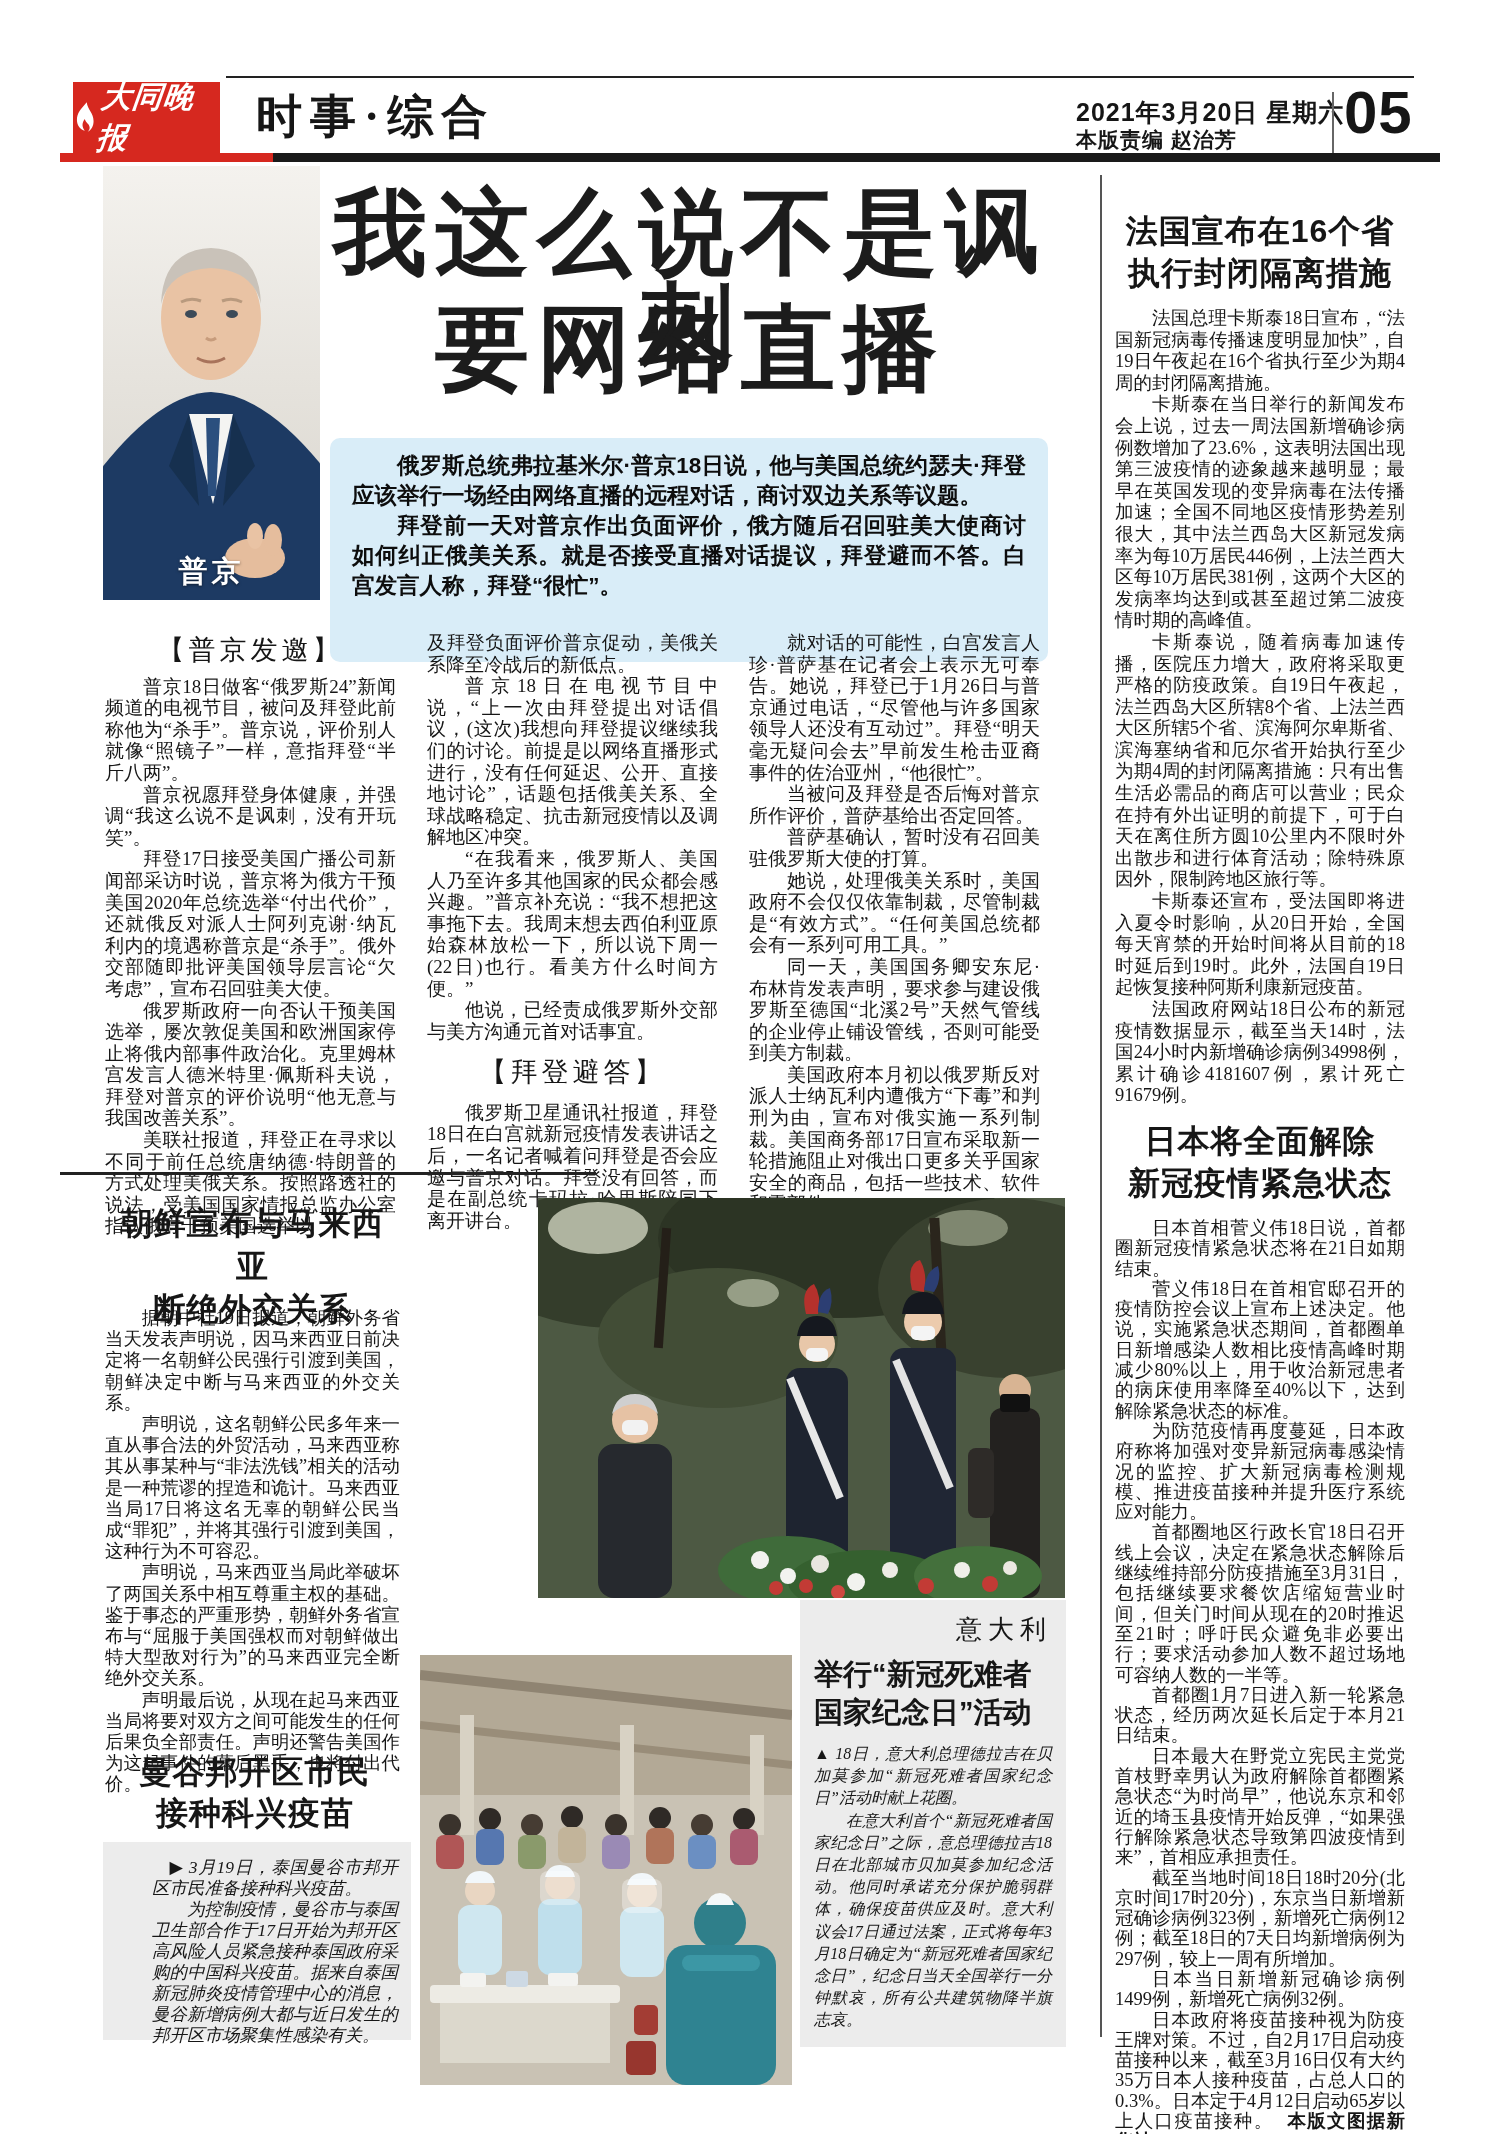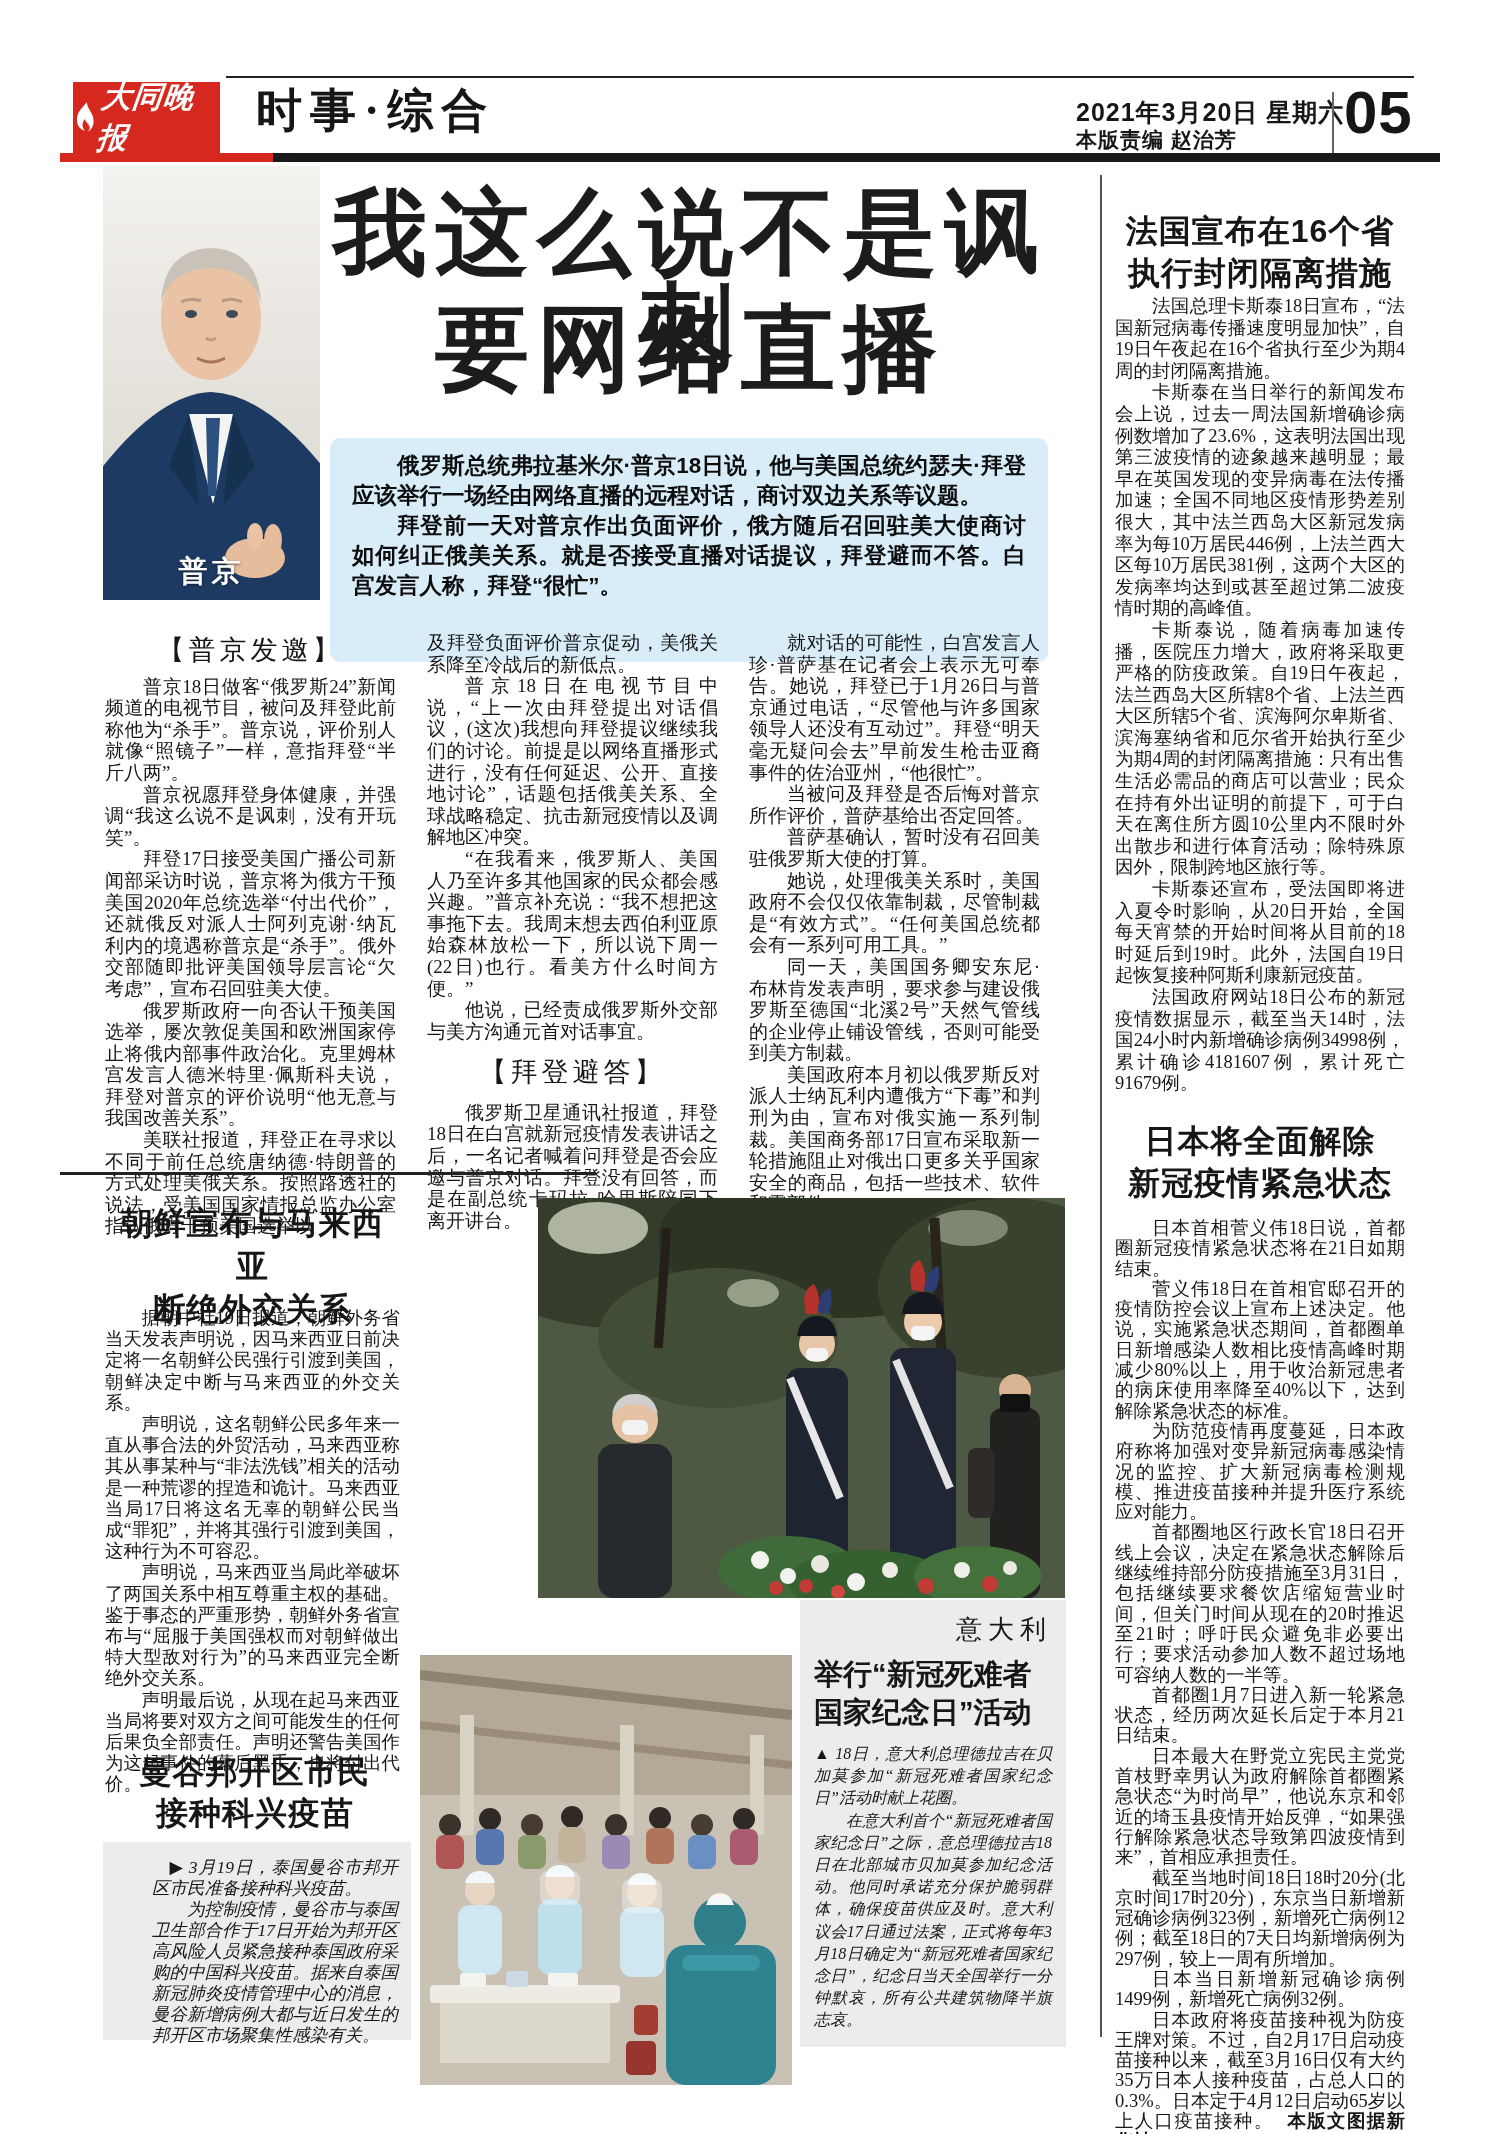--- a/index.html
+++ b/index.html
@@ -14,21 +14,21 @@
   html,body{background:#fff;}
   body{font-family:var(--serif);color:var(--ink);}
   #page{position:relative;width:1500px;height:2134px;margin:0 auto;background:#fff;overflow:hidden;}
   .abs{position:absolute;}
 
   
   .logo-box{left:73px;top:82px;width:147px;height:71px;background:var(--red);display:flex;align-items:center;justify-content:center;gap:4px;}
   .logo-text{color:#fff;font-family:var(--serif);font-style:italic;font-weight:bold;font-size:30px;letter-spacing:1px;transform:skewX(-6deg);}
   .flame{width:22px;height:34px;display:inline-block;}
   .top-rule{left:226px;top:76px;width:1188px;height:2px;background:#222;}
-  .section-title{left:256px;top:80px;font-family:var(--serif);font-weight:900;font-size:46px;letter-spacing:8px;}
+  .section-title{left:256px;top:86px;font-family:var(--serif);font-weight:900;font-size:46px;letter-spacing:8px;}
   .date-line{left:1076px;top:96px;font-family:var(--sans);font-weight:bold;font-size:25px;letter-spacing:1px;}
   .editor-line{left:1076px;top:126px;font-family:var(--sans);font-weight:bold;font-size:21px;letter-spacing:1px;}
   .pn-divider{left:1332px;top:92px;width:2px;height:62px;background:#666;}
   .page-number{left:1344px;top:78px;font-family:var(--sans);font-weight:900;font-size:60px;letter-spacing:1px;}
   .rule-red{left:60px;top:153px;width:213px;height:9px;background:var(--red);}
   .rule-black{left:273px;top:153px;width:1167px;height:9px;background:#1a1a1a;}
 
   
   .putin-photo{left:103px;top:166px;width:217px;height:434px;overflow:hidden;}
   .photo-caption{left:103px;top:552px;width:217px;text-align:center;color:#fff;font-family:var(--sans);font-weight:bold;font-size:29px;letter-spacing:4px;text-shadow:0 1px 3px rgba(0,0,0,.55);}
@@ -66,21 +66,21 @@
   .italy-kicker{font-family:var(--serif);font-size:26px;letter-spacing:6px;text-align:right;}
   .italy-title{font-family:var(--sans);font-weight:900;font-size:29px;line-height:38px;text-align:left;margin-top:8px;}
   .italy-body{margin-top:12px;font-style:italic;font-size:16px;line-height:22.2px;text-align:justify;}
   .italy-body p{text-indent:0;}
   .italy-body p + p{text-indent:2em;}
 
   
   .side-divider{left:1100px;top:175px;width:2px;height:1862px;background:#555;}
   .side-title{left:1115px;width:290px;text-align:center;font-family:var(--sans);font-weight:900;font-size:32px;line-height:42px;letter-spacing:1px;}
   .fr-title{top:210px;}
-  .fr-body{left:1115px;top:296px;width:290px;font-size:18.5px;line-height:21.6px;text-align:justify;}
+  .fr-body{left:1115px;top:308px;width:290px;font-size:18.5px;line-height:21.6px;text-align:justify;}
   .fr-body p{text-indent:2em;}
   .jp-title{top:1120px;}
   .jp-body{left:1115px;top:1218px;width:290px;font-size:18.5px;line-height:20.3px;text-align:justify;}
   .jp-body p{text-indent:2em;}
   .credit{font-family:var(--sans);font-weight:bold;font-style:normal;font-size:18.5px;margin-left:14px;}
 </style>
 </head>
 <body>
 
 <div id="page">

